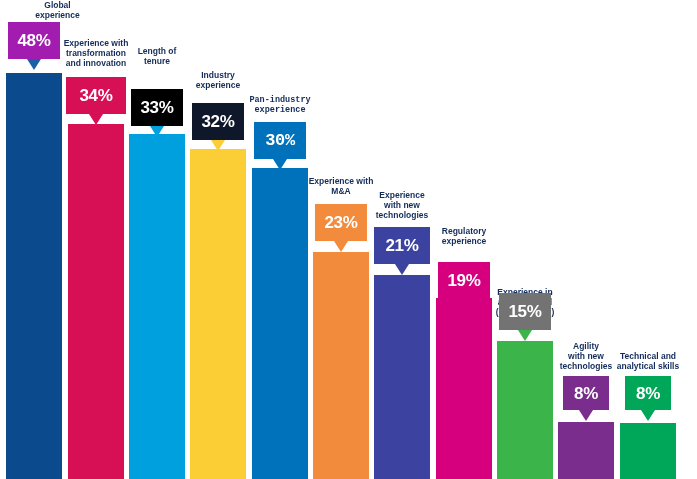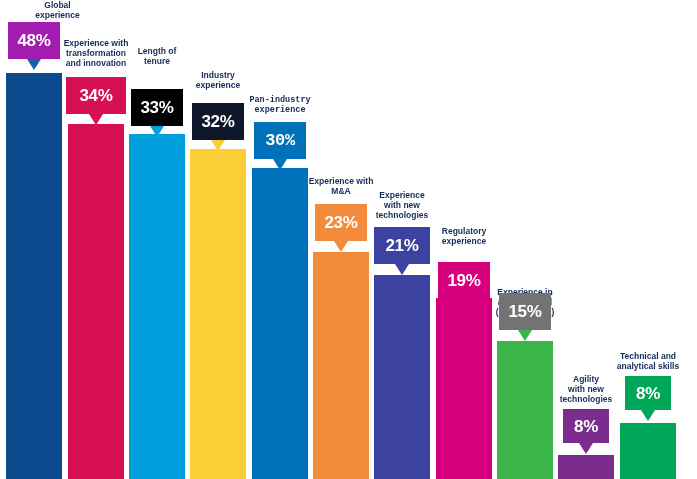--- a/index.html
+++ b/index.html
@@ -150,21 +150,21 @@
       <div class="cat-label" style="top: 251px; width: 72px; color: rgb(19, 44, 90); margin-top: 36px;">Experience in
 a commercial
 (non-financial)
 role</div>
       <div class="callout" style="top: 293px; width: 52px; height: 37px; background: #737373;">
         <span class="callout-value">15%</span>
         <div class="callout-tail" style="border-top: 11px solid rgb(59, 181, 74);"></div>
       </div>
       <div class="bar" style="top: 341px; background: rgb(59, 181, 74);"></div>
     </div>
-    <div class="bar-group" style="left: 558px; width: 56px; margin-top: 33px;">
+    <div class="bar-group" style="left: 558px; width: 56px;">
       <div class="cat-label" style="top: 341px; width: 64px; color: rgb(19, 44, 90);">Agility
 with new
 technologies</div>
       <div class="callout" style="top: 376px; width: 46px; height: 34px; background: rgb(123, 45, 142);">
         <span class="callout-value">8%</span>
         <div class="callout-tail" style="border-top: 11px solid rgb(123, 45, 142);"></div>
       </div>
       <div class="bar" style="top: 422px; background: rgb(123, 45, 142);"></div>
     </div>
     <div class="bar-group" style="left: 620px; width: 56px;">

